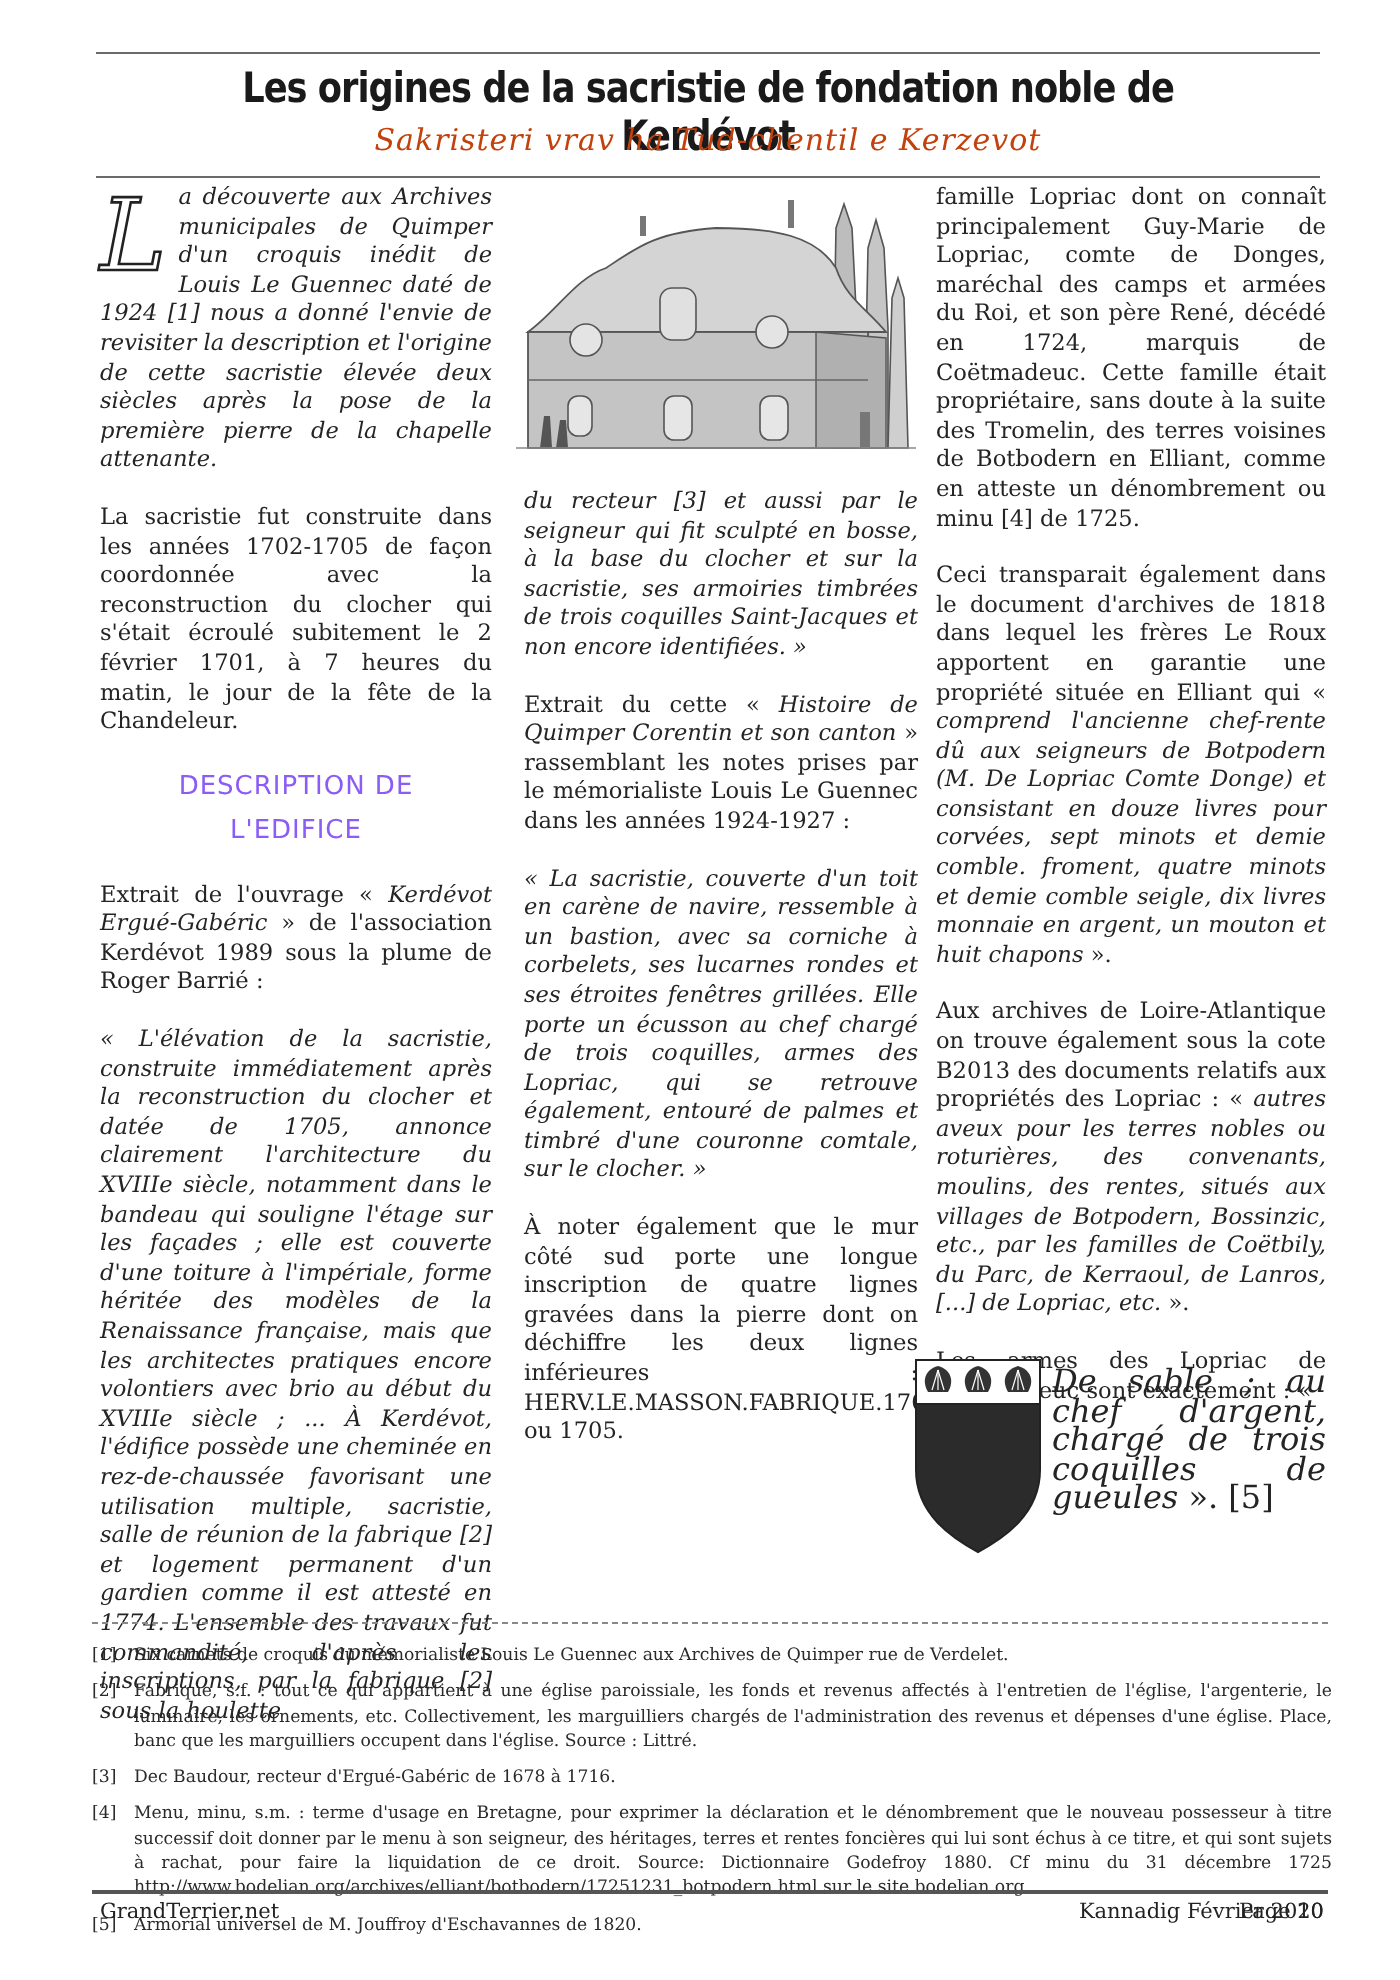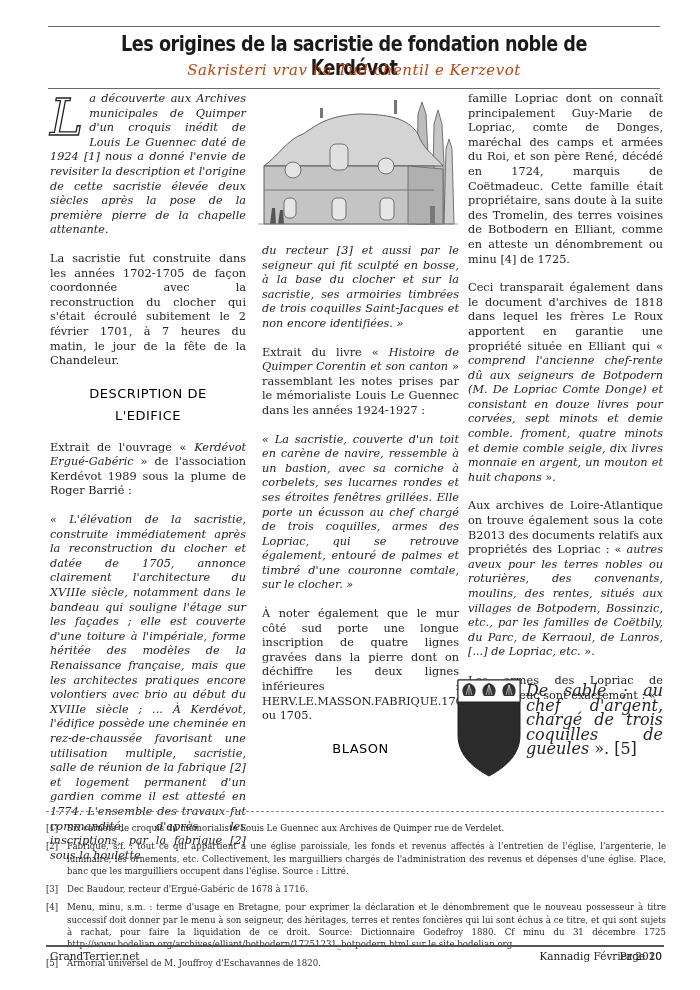--- a/index.html
+++ b/index.html
@@ -18,21 +18,21 @@
   .col p { margin: 0 0 14px 0; text-align: justify; }
   .col p.it { font-style: italic; }
   .col1 { left: 34px; top: 92px; width: 196px; }
   .col2 { left: 246px; top: 244px; width: 197px; }
   .col3 { left: 452px; top: 92px; width: 195px; }
 
   .dropcap { float: left; font-family: "DejaVu Serif", serif; font-style: italic; font-size: 50px; line-height: 40px;
              padding-right: 6px; margin-top: 6px; color: #fff; -webkit-text-stroke: 1.3px #222; }
 
   .section-head { font-family: "DejaVu Sans", sans-serif; font-size: 13px; line-height: 22px; text-align: center;
-                  letter-spacing: 0.5px; color: #000000; margin: 8px 0 14px 0; }
+                  letter-spacing: 0.5px; color: #8b5cf6; margin: 8px 0 14px 0; }
 
   .sketch { position: absolute; left: 242px; top: 94px; width: 200px; height: 142px; }
 
   .shield { position: absolute; left: 441px; top: 679px; width: 54px; width: 64px; height: 98px; }
   .shield-text { position: absolute; left: 510px; top: 684px; width: 137px; font-family: "DejaVu Serif", serif;
                  font-size: 16px; line-height: 14.6px; font-style: italic; text-align: justify; color: #242424; }
   .cf-note { position: absolute; left: 505px; top: 740px; width: 142px; font-family: "DejaVu Serif", serif; font-size: 9px;
              line-height: 12.5px; text-align: right; color: #333; }
   .cf-note .br { color: #c0702a; }
 
@@ -98,25 +98,24 @@
     <rect x="122" y="104" width="14" height="22" rx="5" fill="#e6e6e6" stroke="#555" stroke-width="0.8"></rect>
     <rect x="172" y="112" width="5" height="18" fill="#777"></rect>
 
     <path d="M12 130 L14 114 L17 114 L18 130 Z" fill="#555"></path>
     <path d="M20 130 L22 116 L25 116 L26 130 Z" fill="#555"></path>
     <line x1="0" y1="130" x2="200" y2="130" stroke="#888" stroke-width="0.8"></line>
   </svg>
 
   <div class="col col2">
     <p class="it">du recteur [3] et aussi par le seigneur qui fit sculpté en bosse, à la base du clocher et sur la sacristie, ses armoiries timbrées de trois coquilles Saint-Jacques et non encore identifiées. »</p>
-    <p><span>Extrait du livre « </span><i>Histoire de Quimper Corentin et son canton</i><span> » rassemblant les notes prises par le mémorialiste Louis Le Guennec dans les années 1924-1927 :</span></p>
+    <p><span>Extrait du cette « </span><i>Histoire de Quimper Corentin et son canton</i><span> » rassemblant les notes prises par le mémorialiste Louis Le Guennec dans les années 1924-1927 :</span></p>
     <p class="it">« La sacristie, couverte d'un toit en carène de navire, ressemble à un bastion, avec sa corniche à corbelets, ses lucarnes rondes et ses étroites fenêtres grillées. Elle porte un écusson au chef chargé de trois coquilles, armes des Lopriac, qui se retrouve également, entouré de palmes et timbré d'une couronne comtale, sur le clocher. »</p>
     <p>À noter également que le mur côté sud porte une longue inscription de quatre lignes gravées dans la pierre dont on déchiffre les deux lignes inférieures : HERV.LE.MASSON.FABRIQUE.1703 ou 1705.</p>
     <div class="section-head">
-      <div>BLASON</div>
     </div>
   </div>
 
   <div class="col col3">
     <p>famille Lopriac dont on connaît principalement Guy-Marie de Lopriac, comte de Donges, maréchal des camps et armées du Roi, et son père René, décédé en 1724, marquis de Coëtmadeuc. Cette famille était propriétaire, sans doute à la suite des Tromelin, des terres voisines de Botbodern en Elliant, comme en atteste un dénombrement ou minu [4] de 1725.</p>
     <p><span>Ceci transparait également dans le document d'archives de 1818 dans lequel les frères Le Roux apportent en garantie une propriété située en Elliant qui « </span><i>comprend l'ancienne chef-rente dû aux seigneurs de Botpodern (M. De Lopriac Comte Donge) et consistant en douze livres pour corvées, sept minots et demie comble. froment, quatre minots et demie comble seigle, dix livres monnaie en argent, un mouton et huit chapons</i><span> ».</span></p>
     <p><span>Aux archives de Loire-Atlantique on trouve également sous la cote B2013 des documents relatifs aux propriétés des Lopriac : « </span><i>autres aveux pour les terres nobles ou roturières, des convenants, moulins, des rentes, situés aux villages de Botpodern, Bossinzic, etc., par les familles de Coëtbily, du Parc, de Kerraoul, de Lanros, [...] de Lopriac, etc.</i><span> ».</span></p>
     <p style="margin:0;"><span>Les armes des Lopriac de Coetmadeuc sont exactement : « </span></p>
   </div>
 

